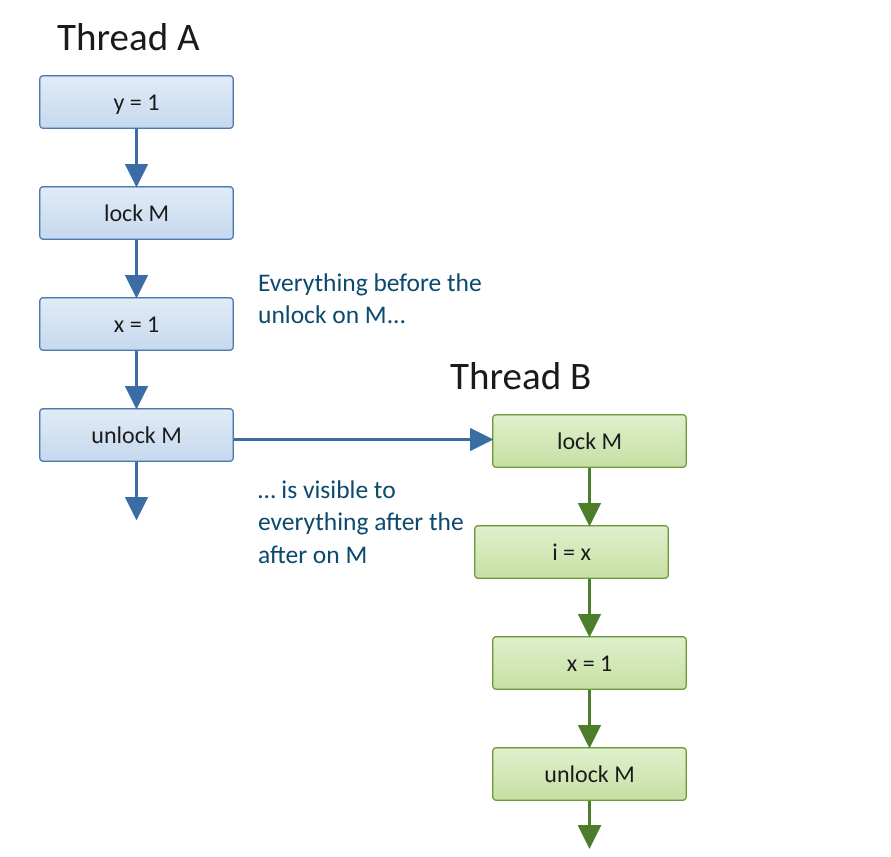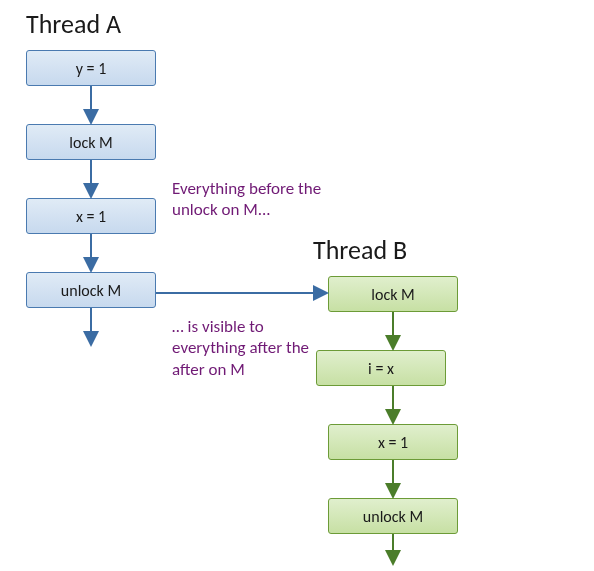--- a/index.html
+++ b/index.html
@@ -6,20 +6,21 @@
   body{
     width:594px;height:571px;
     font-family:Calibri,"Segoe UI",Arial,sans-serif;
     background:#fff;
     position:relative;
   }
   .title{
     position:absolute;
     font-size:26px;
     color:#1a1a1a;
+    margin-left:12px;
   }
   .box{
     position:absolute;
     width:130px;height:36px;
     border:1px solid;
     border-radius:3px;
     display:flex;align-items:center;justify-content:center;
     font-size:16px;
     box-sizing:border-box;
     text-align:center;
@@ -31,33 +32,33 @@
   }
   .green{
     background:linear-gradient(#e0efcd,#c7e0a4);
     border-color:#6c9b37;
     color:#1a1a1a;
   }
   .note{
     position:absolute;
     font-size:17px;
     line-height:1.25;
-    color:#701a75;
+    color:#0c4a6e;
   }
   svg{position:absolute;top:0;left:0;pointer-events:none}
   .arrow{stroke:#3b6ca3;stroke-width:2;fill:none}
   .arrowg{stroke:#4b7d2a;stroke-width:2;fill:none}
   .headb{fill:#3b6ca3}
   .headg{fill:#4b7d2a}
 </style>
 </head>
 <body>
 
 <div class="title" style="left:26px;top:8px">Thread A</div>
-<div class="title" style="left:313px;top:234px">Thread B</div>
+<div class="title" style="left:288px;top:234px">Thread B</div>
 
 <div class="box blue" style="left:26px;top:50px">y = 1</div>
 <div class="box blue" style="left:26px;top:124px">lock M</div>
 <div class="box blue" style="left:26px;top:198px">x = 1</div>
 <div class="box blue" style="left:26px;top:272px">unlock M</div>
 
 <div class="box green" style="left:328px;top:276px">lock M</div>
 <div class="box green" style="left:316px;top:350px">i = x</div>
 <div class="box green" style="left:328px;top:424px">x = 1</div>
 <div class="box green" style="left:328px;top:498px">unlock M</div>

